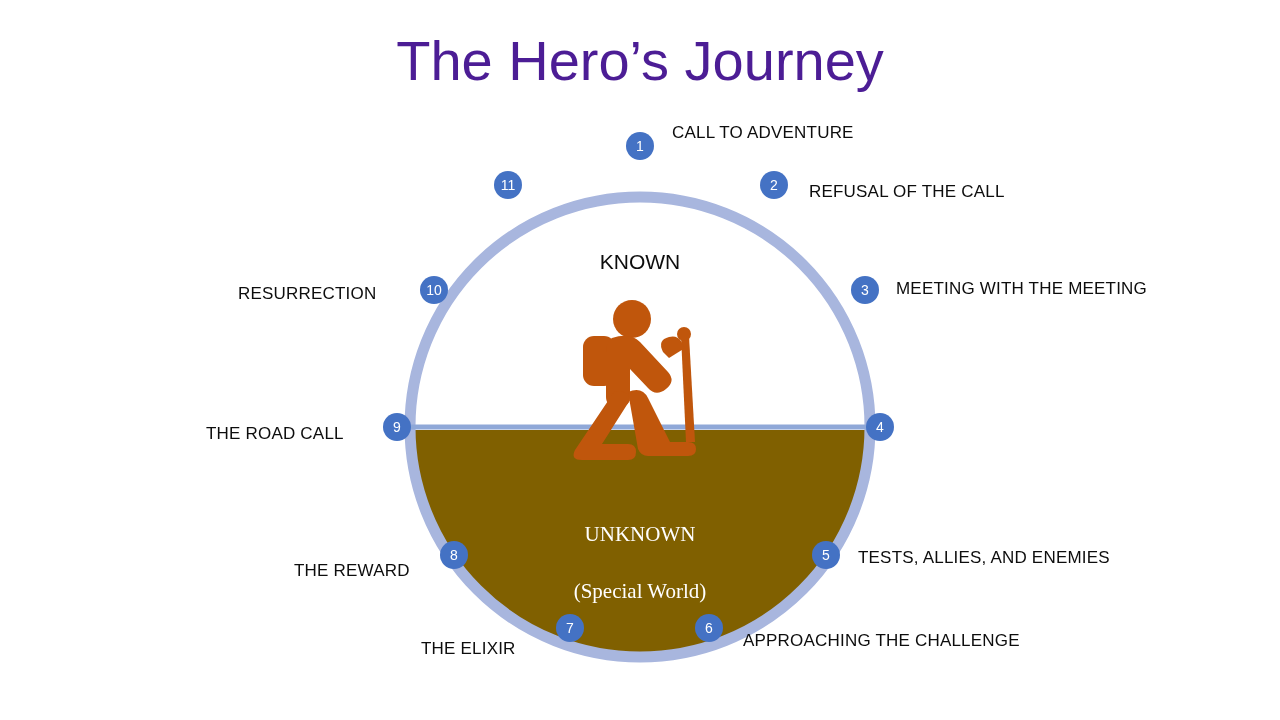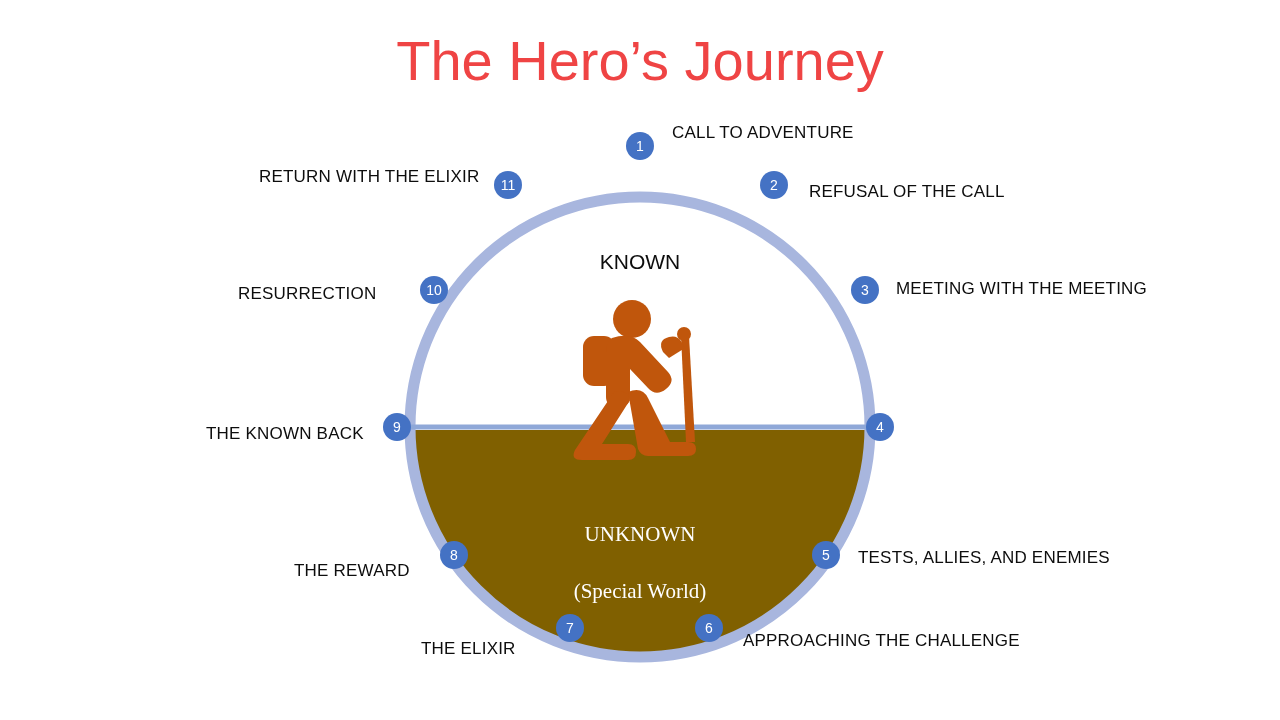--- a/index.html
+++ b/index.html
@@ -21,21 +21,21 @@
     height: 720px;
   }
   #title {
     position: absolute;
     left: 0;
     top: 30px;
     width: 1280px;
     text-align: center;
     font-size: 56px;
     font-weight: 400;
-    color: #ef4444;
+    color: #4c1d95;
     letter-spacing: 0px;
     line-height: 1.1;
     white-space: nowrap;
   }
   svg.diagram {
     position: absolute;
     left: 0; top: 0;
     width: 1280px;
     height: 720px;
   }
@@ -132,17 +132,16 @@
   <div class="node-num" style="left:420px; top:276px;">10</div>
   <div class="node-num" style="left:494px; top:171px;">11</div>
 
   <div class="stage-label" style="left:672px;  top:124px;">CALL TO ADVENTURE</div>
   <div class="stage-label" style="left:809px;  top:183px;">REFUSAL OF THE CALL</div>
   <div class="stage-label" style="left:896px;  top:280px;">MEETING WITH THE MEETING</div>
   <div class="stage-label" style="left:858px;  top:549px;">TESTS, ALLIES, AND ENEMIES</div>
   <div class="stage-label" style="left:743px;  top:632px;">APPROACHING THE CHALLENGE</div>
   <div class="stage-label" style="left:421px;  top:640px;">THE ELIXIR</div>
   <div class="stage-label" style="left:294px;  top:562px;">THE REWARD</div>
-  <div class="stage-label" style="left:206px;  top:425px;">THE KNOWN BACK</div>
+  <div class="stage-label" style="left:206px;  top:425px;">THE ROAD CALL</div>
   <div class="stage-label" style="left:238px;  top:285px;">RESURRECTION</div>
-  <div class="stage-label" style="left:259px;  top:168px;">RETURN WITH THE ELIXIR</div>
 
 </div>
 
 </body></html>

